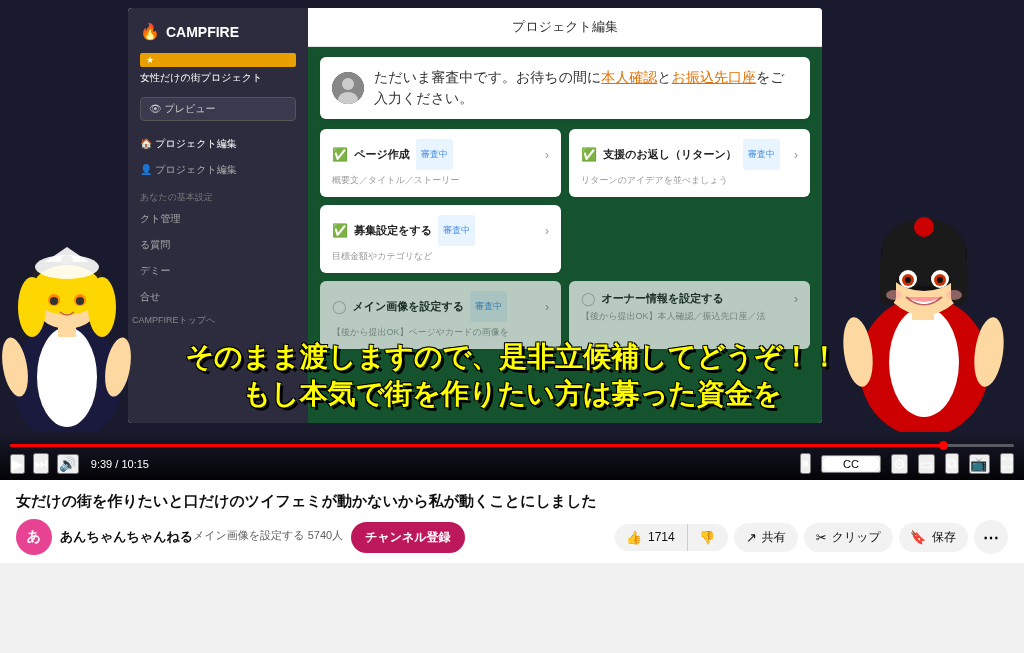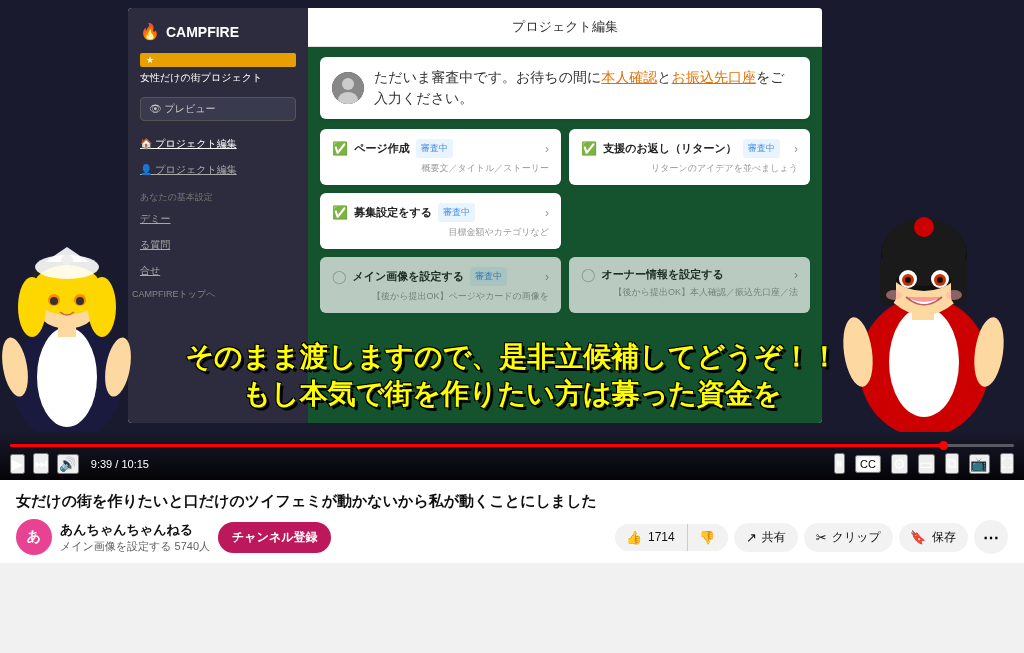--- a/index.html
+++ b/index.html
@@ -92,21 +92,20 @@
     }
 
     .sidebar-menu-item {
       padding: 6px 12px;
       color: #aaa;
       font-size: 10px;
       cursor: pointer;
       display: flex;
       align-items: center;
       gap: 6px;
-      text-decoration: underline;
     }
 
     .sidebar-menu-item.active {
       color: #fff;
     }
 
     .sidebar-section-label {
       color: #777;
       font-size: 9px;
       padding: 8px 12px 2px;
@@ -199,34 +198,33 @@
     .card-title {
       font-size: 11px;
       font-weight: 600;
       color: #222;
     }
 
     .card-badge {
       font-size: 9px;
       background: #e8f4ff;
       color: #4a90e2;
-      padding: 3px 5px;
+      padding: 9px 5px;
       border-radius: 3px;
     }
 
     .card-arrow {
       color: #999;
       font-size: 12px;
     }
 
     .card-subtitle {
       font-size: 9px;
       color: #999;
       margin-top: 2px;
-      text-align: right;
     }
 
     .check-icon {
       color: #22b573;
       font-size: 13px;
     }
 
     .circle-icon {
       color: #bbb;
       font-size: 13px;
@@ -362,21 +360,21 @@
       align-items: center;
       justify-content: center;
       color: #fff;
       font-size: 14px;
       font-weight: bold;
       flex-shrink: 0;
     }
 
     .channel-name-wrap {
       display: flex;
-      flex-direction: column;
+      flex-direction: row;
     }
 
     .channel-name {
       font-size: 13px;
       font-weight: 600;
       color: #0f0f0f;
     }
 
     .subscriber-count {
       font-size: 11px;
@@ -511,24 +509,27 @@
       <div class="sidebar-preview-btn">👁 プレビュー</div>
 
       <div class="sidebar-menu-item active">
         <span>🏠 プロジェクト編集</span>
       </div>
       <div class="sidebar-menu-item">
         <span>👤 プロジェクト編集</span>
       </div>
       <div class="sidebar-section-label">あなたの基本設定</div>
       <div class="sidebar-menu-item">
-        <span>デミー</span>
+        <span>クト管理</span>
       </div>
       <div class="sidebar-menu-item">
         <span>る質問</span>
+      </div>
+      <div class="sidebar-menu-item">
+        <span>デミー</span>
       </div>
       <div class="sidebar-menu-item">
         <span>合せ</span>
       </div>
       <div class="campfire-toplink">CAMPFIREトップへ</div>
     </div>
 
     <div class="campfire-main">
 
       <div class="campfire-header">プロジェクト編集</div>
@@ -706,21 +707,21 @@
         <span>🔊</span>
       </button>
       <span class="time-display">
         <span>9:39</span> / <span>10:15</span>
       </span>
       <div class="controls-right">
         <button class="ctrl-btn">
           <span>⏸</span>
         </button>
         <button class="ctrl-btn">
-          <span style="font-size:11px; background:#fff; color:#000; padding:1px 3px; border-radius:6px;">CC</span>
+          <span style="font-size:11px; background:#fff; color:#000; padding:1px 20px; border-radius:6px;">CC</span>
         </button>
         <button class="ctrl-btn">
           <span>⚙</span>
         </button>
         <button class="ctrl-btn">
           <span>▭</span>
         </button>
         <button class="ctrl-btn">
           <span>⧉</span>
         </button>

